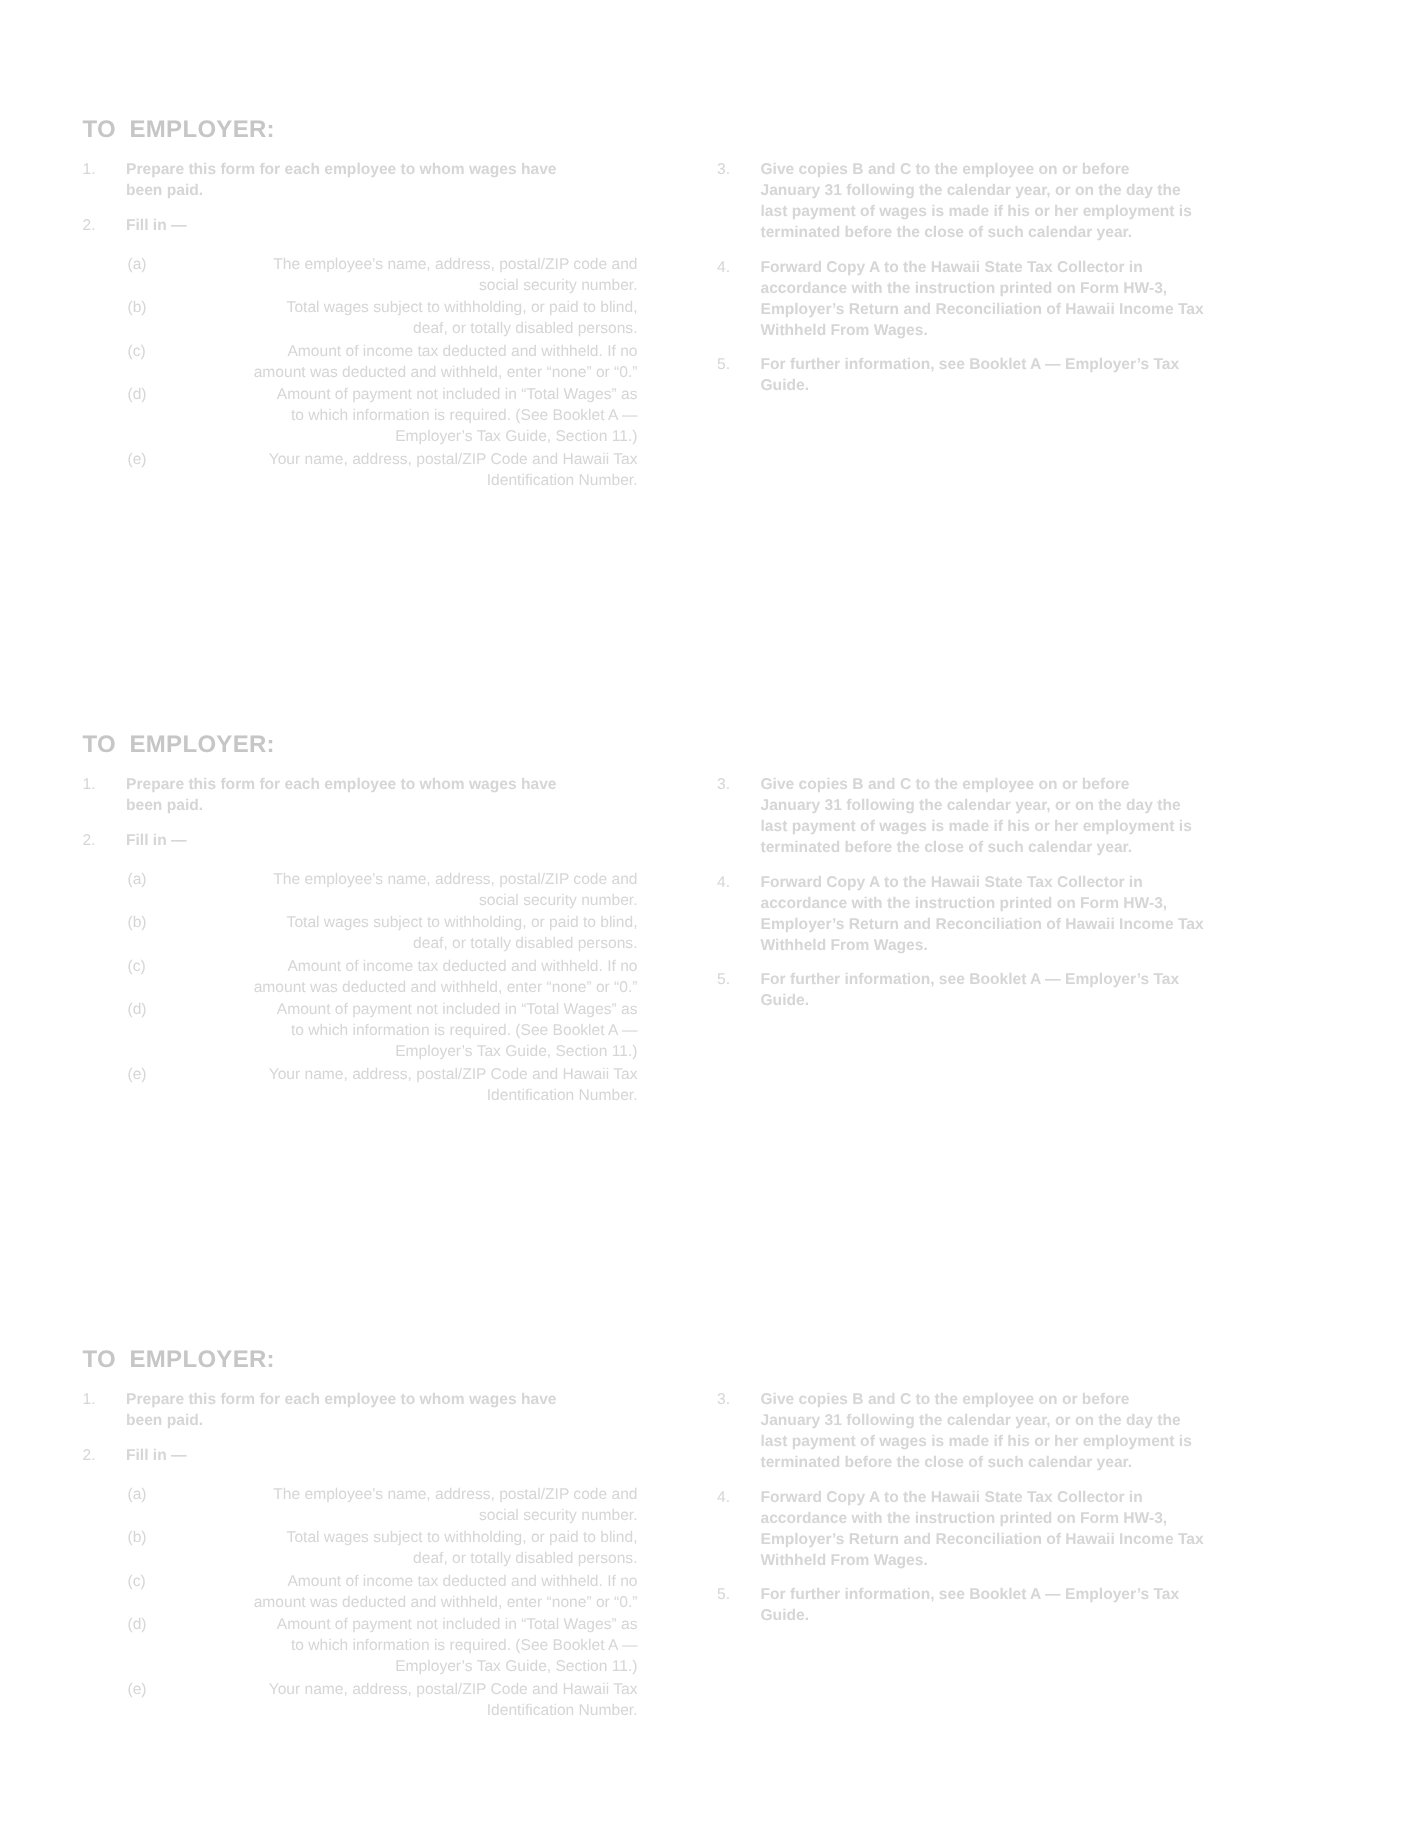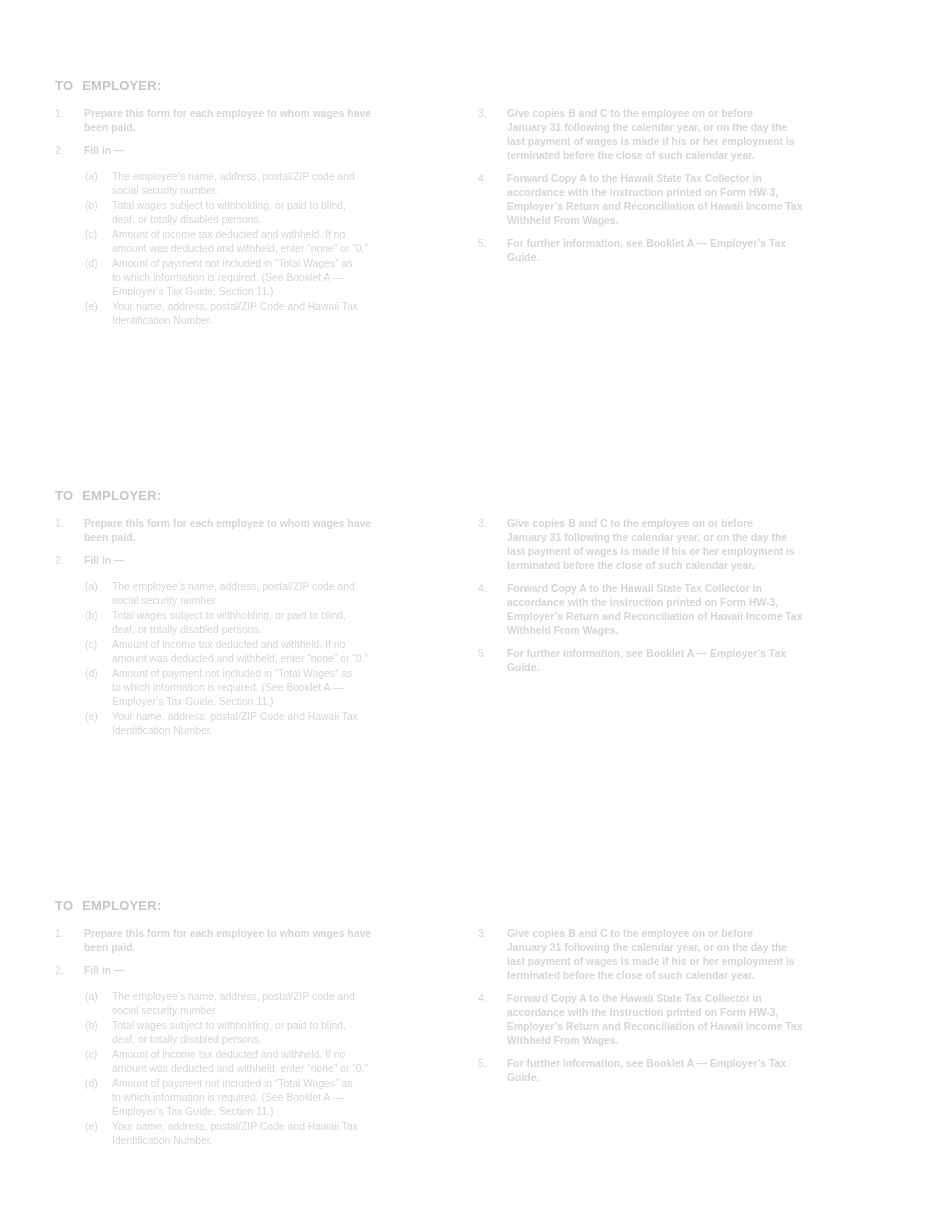--- a/index.html
+++ b/index.html
@@ -31,21 +31,21 @@
     width: 950px;
   }
   .block-1 { top: 78px; }
   .block-2 { top: 488px; }
   .block-3 { top: 898px; }
 
   .block-heading {
     position: absolute;
     left: 55px;
     top: 0;
-    font-size: 13px;
+    font-size: 16px;
     font-weight: bold;
     letter-spacing: 0.2px;
     color: #c6c6c6;
     white-space: nowrap;
   }
   .block-heading .heading-to {
     margin-right: 9px;
   }
 
   .columns {
@@ -103,20 +103,21 @@
   .subitem-marker {
     position: absolute;
     left: 0;
     top: 0;
     width: 25px;
     color: #d6d6d6;
   }
   .subitem-text {
     display: block;
     white-space: pre-line;
+    text-align: right;
   }
 
   
   .col-left > .item + .item { margin-bottom: 0; }
 </style>
 </head>
 <body>
 
 <div class="page">
 

